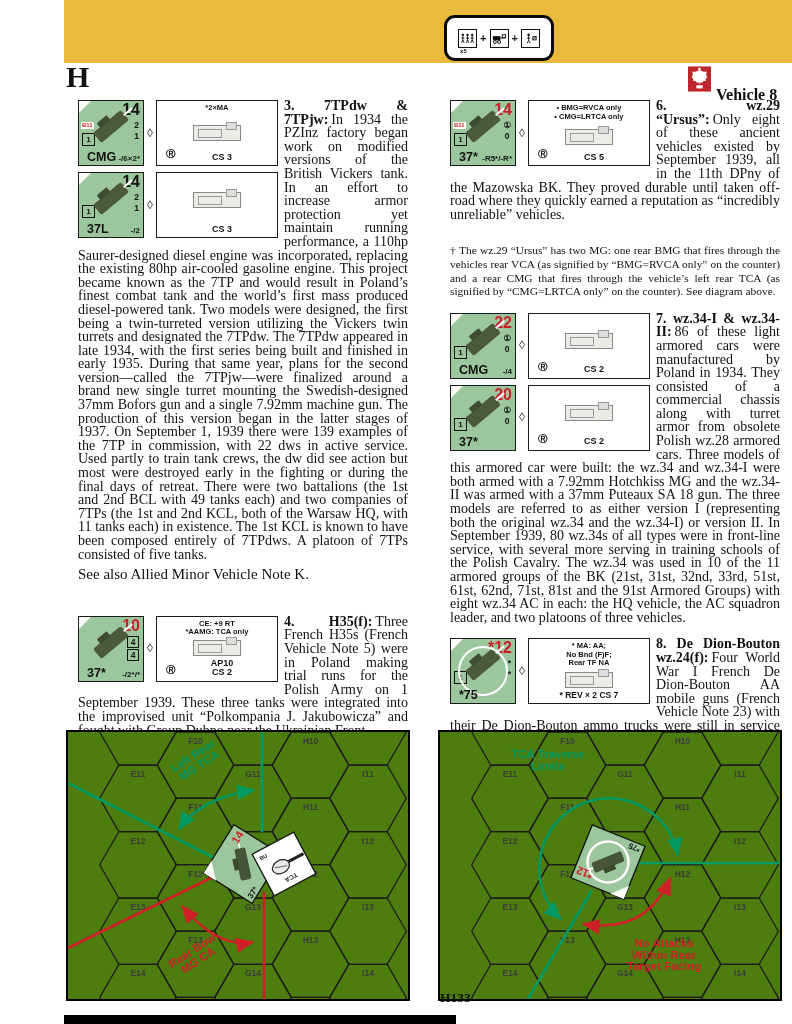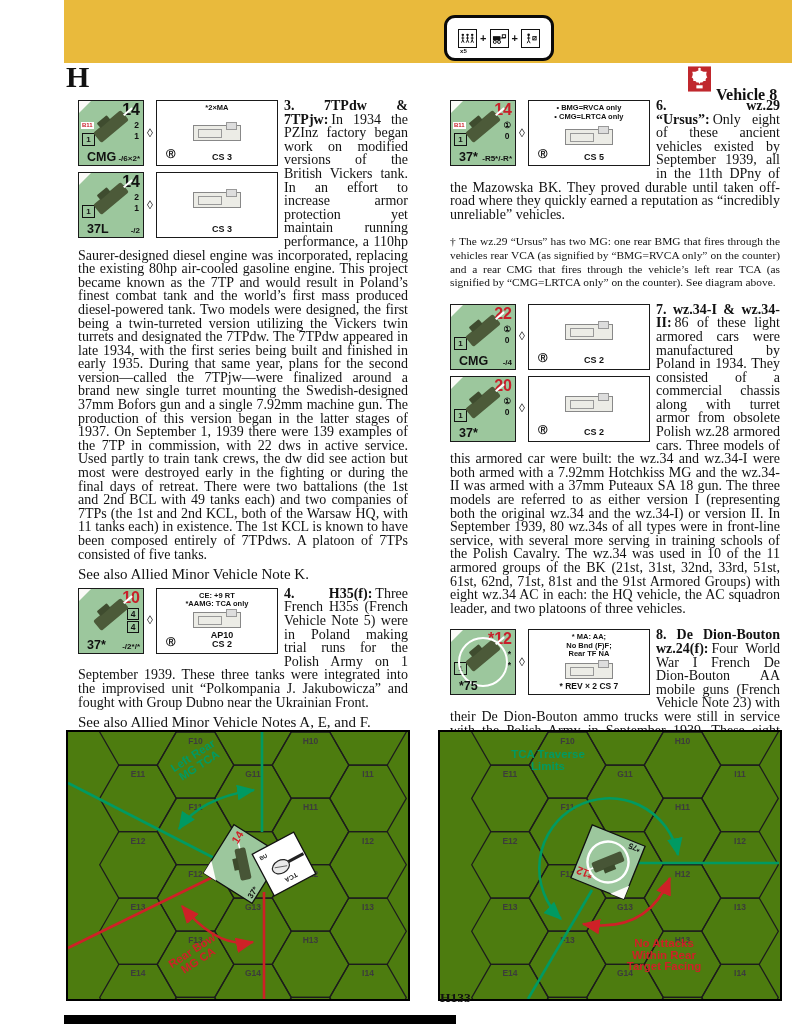--- a/index.html
+++ b/index.html
@@ -18,21 +18,21 @@
   
   .hletter{position:absolute;left:66px;top:60px;font:bold 30px "Liberation Serif",serif;}
   .eagle{position:absolute;left:688px;top:66px;width:23px;height:26px;}
   .ptag{position:absolute;left:716px;top:86px;font:bold 16px "Liberation Serif",serif;}
   
   .col{position:absolute;top:99px;width:330px;}
   .col-left{left:78px;} .col-right{left:450px;}
   .sec{margin-top:13px;} .sec:first-child{margin-top:0;}
   .body{margin:0;font-size:14px;line-height:13.6px;text-align:justify;}
   .ttl{margin-right:3px;}
-  .note{margin:14px 0 0 0;clear:both;font-size:11.4px;line-height:13.6px;text-align:justify;}
+  .note{margin:23px 0 0 0;clear:both;font-size:11.4px;line-height:13.6px;text-align:justify;}
   .see{margin:7px 0 0 0;clear:both;font-size:15px;line-height:13.6px;}
   .counters{float:left;width:198px;margin:1px 8px 4px 0;}
   .unit{display:flex;align-items:center;margin-bottom:6px;}
   
   .counter{position:relative;width:66px;height:66px;background:#9CC79D;border:1.2px solid #1a1a1a;
            box-sizing:border-box;font-family:"Liberation Sans",sans-serif;flex:0 0 auto;}
   .counter::before{content:"";position:absolute;left:0;top:0;border-top:12px solid #fbfbf8;
            border-right:12px solid transparent;}
   .num{position:absolute;top:0;right:3px;font-weight:bold;font-size:16px;color:#111;}
   .num.red{color:#C8202A;}
@@ -196,21 +196,21 @@
               <div class="pcs">
                 <div>CS 3</div>
               </div>
             </div>
           </div>
       </div>
       <p class="body"><b class="ttl">3. 7TPdw &amp; 7TPjw:</b><span>In 1934 the PZInz factory began work on modified versions of the British Vickers tank. In an effort to increase armor protection yet maintain running performance, a 110hp Saurer-designed diesel engine was incorporated, replacing the existing 80hp air-cooled gasoline engine. This project became known as the 7TP and would result in Poland’s finest combat tank and the world’s first mass produced diesel-powered tank. Two models were designed, the first being a twin-turreted version utilizing the Vickers twin turrets and designated the 7TPdw. The 7TPdw appeared in late 1934, with the first series being built and finished in early 1935. During that same year, plans for the second version—called the 7TPjw—were finalized around a brand new single turret mounting the Swedish-designed 37mm Bofors gun and a single 7.92mm machine gun. The production of this version began in the latter stages of 1937. On September 1, 1939 there were 139 examples of the 7TP in commission, with 22 dws in active service. Used partly to train tank crews, the dw did see action but most were destroyed early in the fighting or during the final days of retreat. There were two battalions (the 1st and 2nd BCL with 49 tanks each) and two companies of 7TPs (the 1st and 2nd KCL, both of the Warsaw HQ, with 11 tanks each) in existence. The 1st KCL is known to have been composed entirely of 7TPdws. A platoon of 7TPs consisted of five tanks.</span></p>
       <p class="see">See also Allied Minor Vehicle Note K.</p>
     </div>
 
-    <div class="sec" style="margin-top:5px;">
+    <div class="sec" style="margin-top:33px;">
       <div class="counters">
         <div class="unit">
             <div class="counter">
               <span class="num red">10</span>
               <span class="rcol">
                 <span class="sq">4</span>
                 <span class="sq">4</span>
               </span>
               <span class="veh-sil"></span>
               <span class="bl">37*</span>

